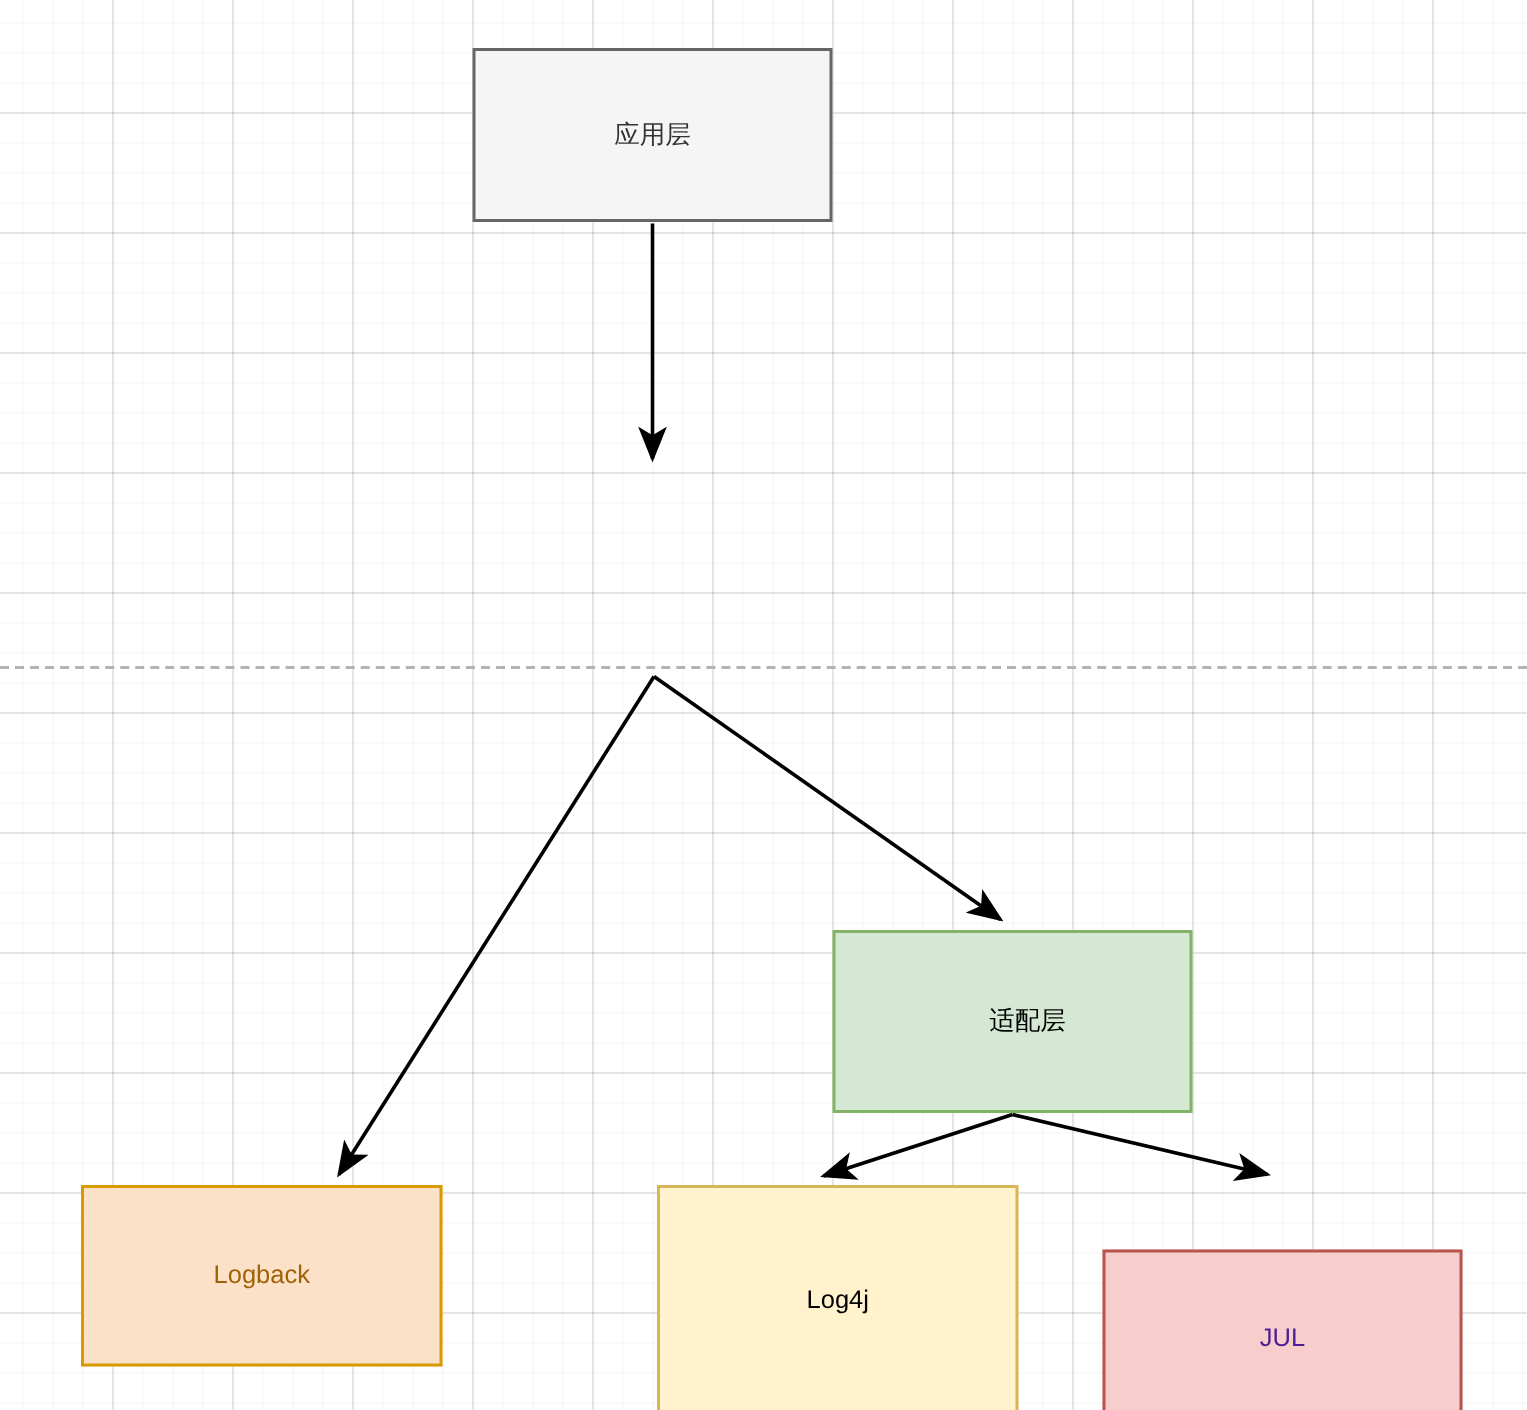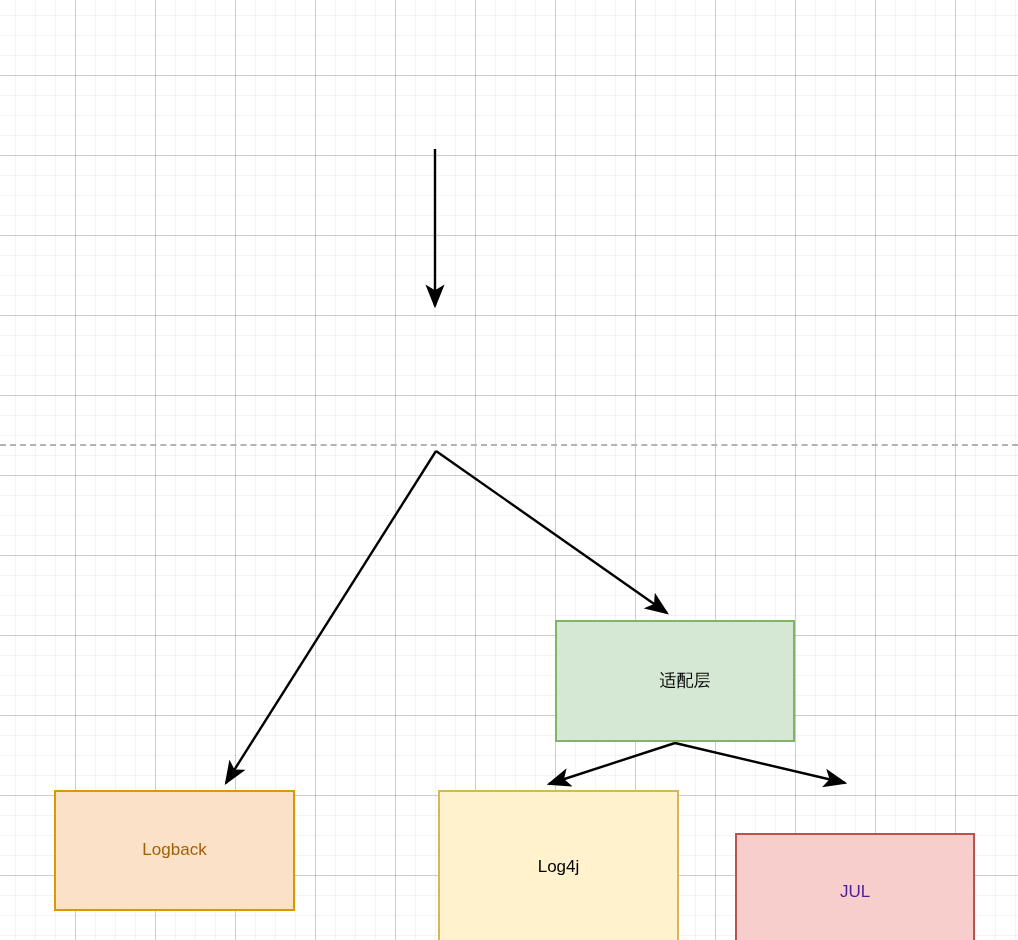--- a/index.html
+++ b/index.html
@@ -75,20 +75,23 @@
         <path d="M0,0 L10,4 L0,8 L2.4,4 Z" fill="#000000"></path>
       </marker>
     </defs>
     <line x1="435" y1="149" x2="435" y2="306" stroke="#000000" stroke-width="2.4" marker-end="url(#arrowhead)"></line>
     <line x1="436" y1="451" x2="226" y2="783" stroke="#000000" stroke-width="2.4" marker-end="url(#arrowhead)"></line>
     <line x1="436" y1="451" x2="667" y2="613" stroke="#000000" stroke-width="2.4" marker-end="url(#arrowhead)"></line>
     <line x1="675" y1="743" x2="549" y2="784" stroke="#000000" stroke-width="2.4" marker-end="url(#arrowhead)"></line>
     <line x1="675" y1="743" x2="845" y2="783" stroke="#000000" stroke-width="2.4" marker-end="url(#arrowhead)"></line>
   </svg>
 
+  <div class="node" id="node-app-layer" style="left: 315px; top: 32px; width: 240px; height: 116px; background: rgb(245, 245, 245); border-color: rgb(102, 102, 102); color: rgb(51, 51, 51);">
+    <span class="node-line">应用层</span>
+  </div>
 
 
   <div class="node" id="node-adapter-layer" style="left: 555px; top: 620px; width: 240px; height: 122px; background: rgb(213, 232, 212); border-color: rgb(130, 179, 102); color: rgb(0, 0, 0); padding-left: 20px;">
     <span class="node-line">适配层</span>
   </div>
 
   <div class="node" id="node-logback" style="left: 54px; top: 790px; width: 241px; height: 121px; background: rgb(250, 225, 200); border-color: rgb(215, 155, 0); color: #a16207;">
     <span class="node-line">Logback</span>
   </div>
 

